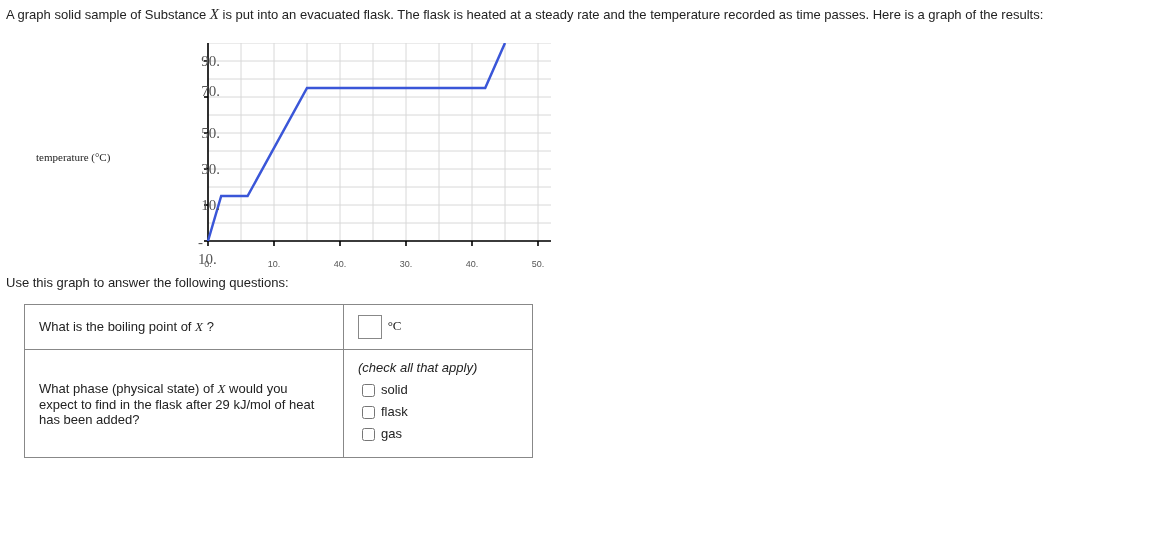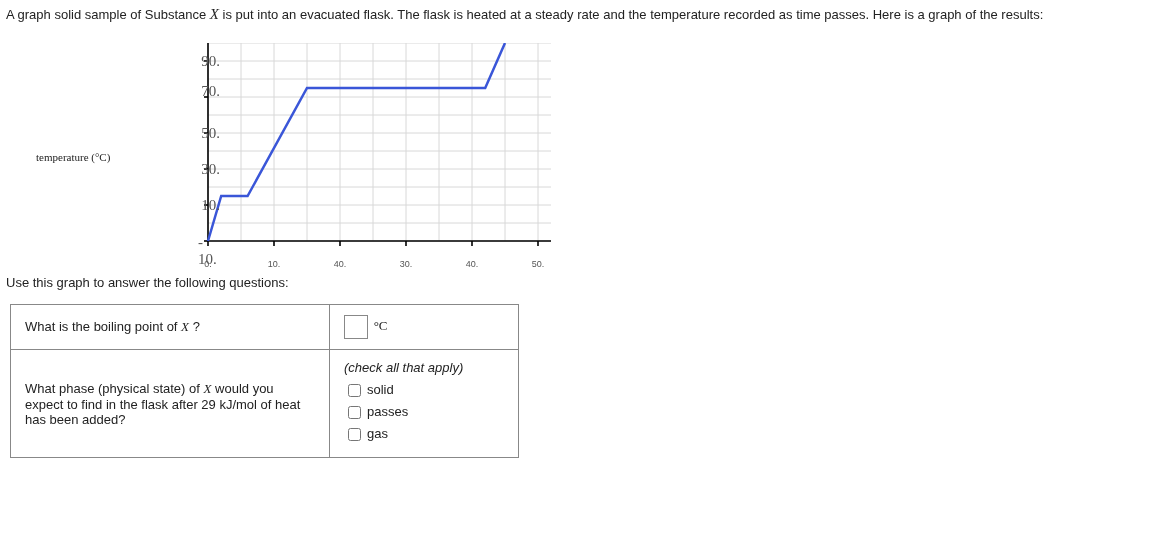--- a/index.html
+++ b/index.html
@@ -61,21 +61,21 @@
     font-size: 9px;
     color: #555;
     transform: translateX(-50%);
     font-family: Arial, sans-serif;
   }
   .sub-instr {
     margin: 18px 0 14px 0;
   }
   table.qtable {
     border-collapse: collapse;
-    margin-left: 4px;
+    margin-left: 18px;
   }
   table.qtable td {
     border: 1px solid #888;
     padding: 10px 14px;
     vertical-align: middle;
     font-size: 13px;
   }
   .qcell { width: 290px; }
   .acell { width: 160px; }
   .italic-x2 {
@@ -198,21 +198,21 @@
   <tr>
     <td class="qcell">
       <span>What phase (physical state) of </span><span class="italic-x2">X</span><span> would you expect to find in the flask after 29 kJ/mol of heat has been added?</span>
     </td>
     <td class="acell">
       <span class="check-hint">(check all that apply)</span>
       <div class="opt-row">
         <input type="checkbox" style=""><span>solid</span>
       </div>
       <div class="opt-row">
-        <input type="checkbox" style=""><span>passes</span>
+        <input type="checkbox" style=""><span>flask</span>
       </div>
       <div class="opt-row">
         <input type="checkbox" style=""><span>gas</span>
       </div>
     </td>
   </tr>
 </tbody>
   </table>
 
 </body></html>

